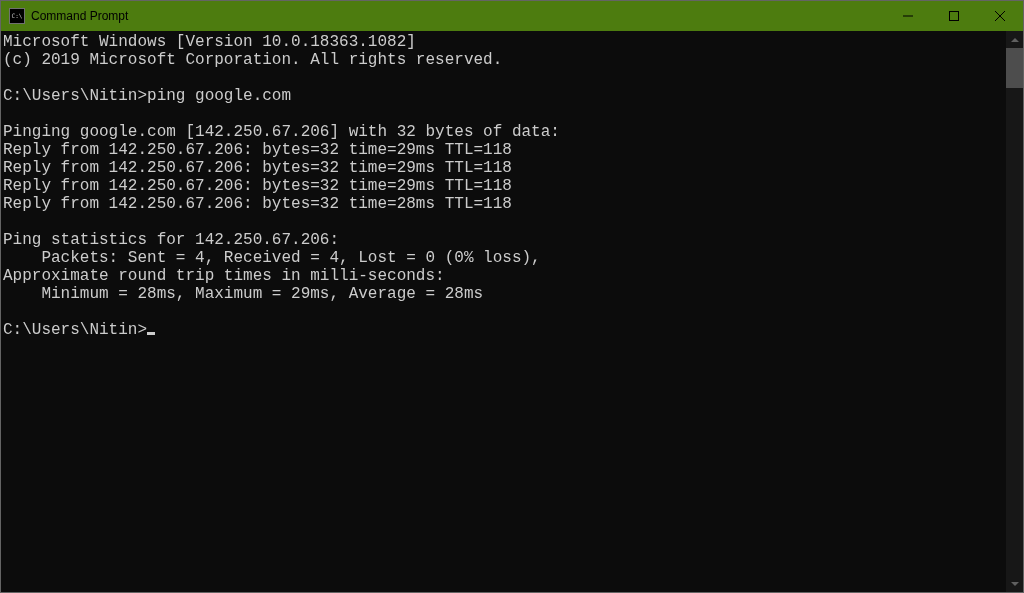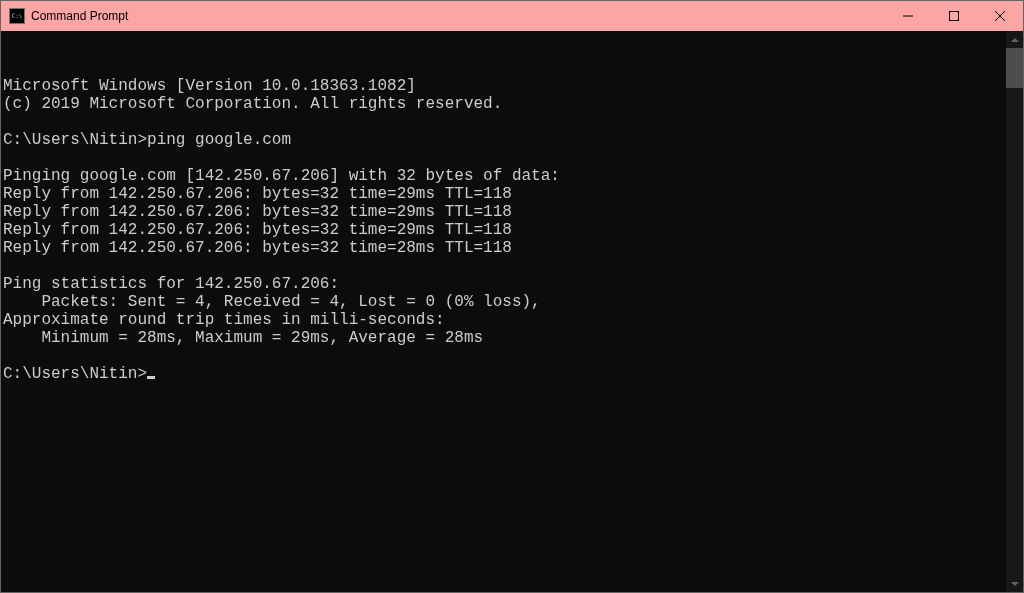--- a/index.html
+++ b/index.html
@@ -15,21 +15,21 @@
   .window {
     width: 1024px;
     height: 593px;
     border: 1px solid #646464;
     display: flex;
     flex-direction: column;
     background: #000;
   }
   .titlebar {
     height: 30px;
-    background: #fca5a5;
+    background: #4d7c0f;
     display: flex;
     align-items: center;
     flex-shrink: 0;
   }
   .app-icon {
     width: 16px;
     height: 16px;
     margin-left: 8px;
     margin-right: 6px;
     background: #000;
@@ -77,21 +77,20 @@
   .terminal {
     flex: 1;
     background: #0c0c0c;
     color: #cccccc;
     font-family: Consolas, "Courier New", monospace;
     font-size: 16px;
     line-height: 18px;
     white-space: pre;
     padding: 2px 0 0 2px;
     overflow: hidden;
-    margin-top: 44px;
   }
   .scrollbar {
     width: 17px;
     background: #171717;
     position: relative;
     flex-shrink: 0;
   }
   .scroll-thumb {
     position: absolute;
     top: 17px;

